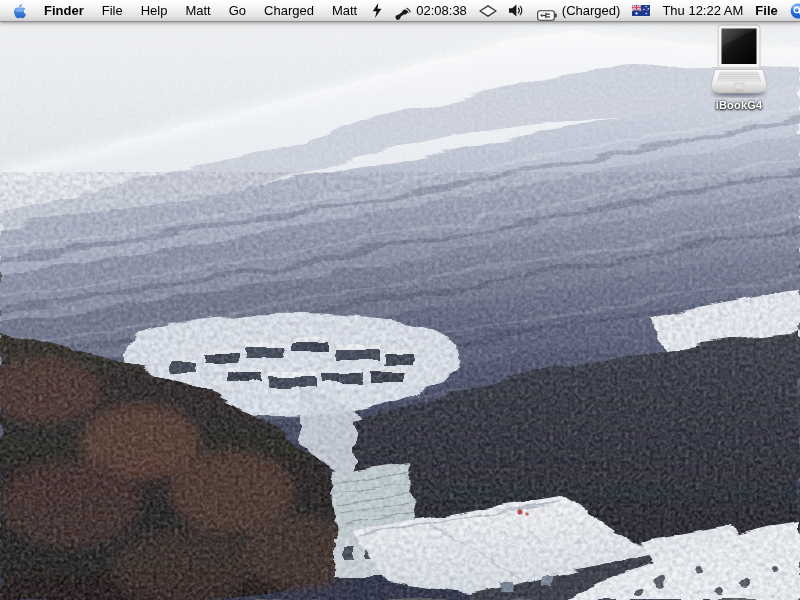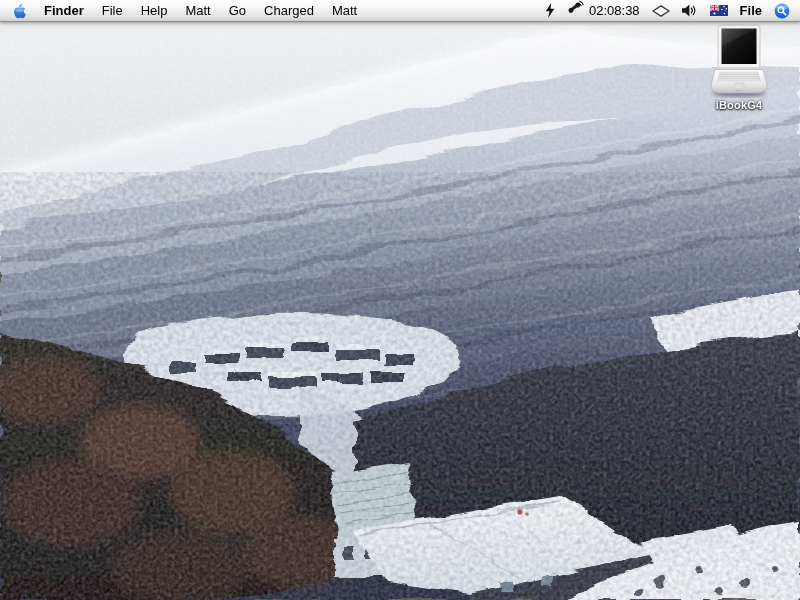--- a/index.html
+++ b/index.html
@@ -15,21 +15,21 @@
     background:linear-gradient(#ffffff,#f4f4f4 40%,#e2e2e2 80%,#cfcfcf);
     border-bottom:1px solid #8e8e8e;
     box-shadow:0 1px 4px rgba(0,0,0,.4);
     font-size:13px;color:#000;box-sizing:border-box;
   }
   .mb-left{display:flex;align-items:center;height:100%;padding-left:5px;}
   .mb-item{padding:0 9px;line-height:21px;white-space:nowrap;}
   .mb-item.apple{padding:0 8px;display:flex;align-items:center;}
   .bold{font-weight:bold;}
   .mb-right{display:flex;align-items:center;height:100%;padding-right:4px;}
-  .mb-status{display:flex;align-items:flex-start;padding:0 6px;line-height:21px;white-space:nowrap;}
+  .mb-status{display:flex;align-items:flex-end;padding:0 6px;line-height:21px;white-space:nowrap;}
   .mb-status svg{display:block;}
   .mb-status .txt{margin-left:5px;}
   
   .desktop{position:absolute;top:22px;left:0;width:792px;height:578px;border-radius:21px;}
   .desktop > svg.wall{position:absolute;top:0;left:0;}
   .desk-icon{
     position:absolute;top:2px;left:703px;width:72px;text-align:center;z-index:5;cursor:default;
   }
   .desk-icon svg{display:block;margin:0 auto;}
   .icon-label{
@@ -312,36 +312,49 @@
         </svg>
       </div>
       <div class="mb-status">
         <svg width="16" height="13" viewBox="0 0 16 13">
           <polygon points="0,4.2 3.2,4.2 7.4,0.6 7.4,12.4 3.2,8.8 0,8.8" fill="#1a1a1a"></polygon>
           <path d="M9.4,4.2 A3.6,3.6 0 0 1 9.4,8.8" stroke="#1a1a1a" stroke-width="1.2" fill="none" stroke-linecap="round"></path>
           <path d="M11.2,2.4 A6,6 0 0 1 11.2,10.6" stroke="#1a1a1a" stroke-width="1.2" fill="none" stroke-linecap="round"></path>
         </svg>
       </div>
       <div class="mb-status">
+        <svg width="20" height="11" viewBox="0 0 20 11">
+          <rect x="0.7" y="0.7" width="16.6" height="9.6" rx="2.2" fill="#fafafa" stroke="#3a3a3a" stroke-width="1.1"></rect>
+          <rect x="17.8" y="3.4" width="1.9" height="4.2" rx="0.8" fill="#3a3a3a"></rect>
+          <polygon points="3.2,5.5 5.4,3.8 5.4,7.2" fill="#2d2d2d"></polygon>
+          <rect x="5.4" y="5" width="3" height="1.1" fill="#2d2d2d"></rect>
+          <rect x="8.2" y="2.9" width="1.3" height="5.2" fill="#2d2d2d"></rect>
+          <rect x="9.5" y="3.5" width="3.4" height="1.2" fill="#2d2d2d"></rect>
+          <rect x="9.5" y="6.3" width="3.4" height="1.2" fill="#2d2d2d"></rect>
+        </svg>
+        <span class="txt">(Charged)</span>
+      </div>
+      <div class="mb-status">
         <svg width="18" height="11" viewBox="0 0 18 11">
           <rect width="18" height="11" fill="#203a8f"></rect>
           <g>
             <path d="M0,0 L9,5.5 M9,0 L0,5.5" stroke="#ffffff" stroke-width="1.5"></path>
             <path d="M0,0 L9,5.5 M9,0 L0,5.5" stroke="#cf2233" stroke-width="0.6"></path>
             <path d="M4.5,0 V5.5 M0,2.75 H9" stroke="#ffffff" stroke-width="2"></path>
             <path d="M4.5,0 V5.5 M0,2.75 H9" stroke="#cf2233" stroke-width="1"></path>
           </g>
           <circle cx="4.5" cy="8.4" r="1.1" fill="#ffffff"></circle>
           <circle cx="14" cy="1.6" r="0.75" fill="#ffffff"></circle>
           <circle cx="16.3" cy="3.7" r="0.75" fill="#ffffff"></circle>
           <circle cx="11.9" cy="4.4" r="0.75" fill="#ffffff"></circle>
           <circle cx="14.3" cy="8.5" r="0.75" fill="#ffffff"></circle>
           <circle cx="15.1" cy="5.6" r="0.45" fill="#ffffff"></circle>
         </svg>
       </div>
+      <div class="mb-status">Thu 12:22 AM</div>
       <div class="mb-status bold">File</div>
       <div class="mb-status">
         <svg width="16" height="16" viewBox="0 0 16 16">
           <defs>
             <linearGradient id="spg" x1="0" y1="0" x2="0" y2="1">
               <stop offset="0" stop-color="#5fa2f2"></stop>
                 <stop offset="0.55" stop-color="#2273e2"></stop>
                 <stop offset="1" stop-color="#1a5cc6"></stop>
             </linearGradient>
           </defs>

